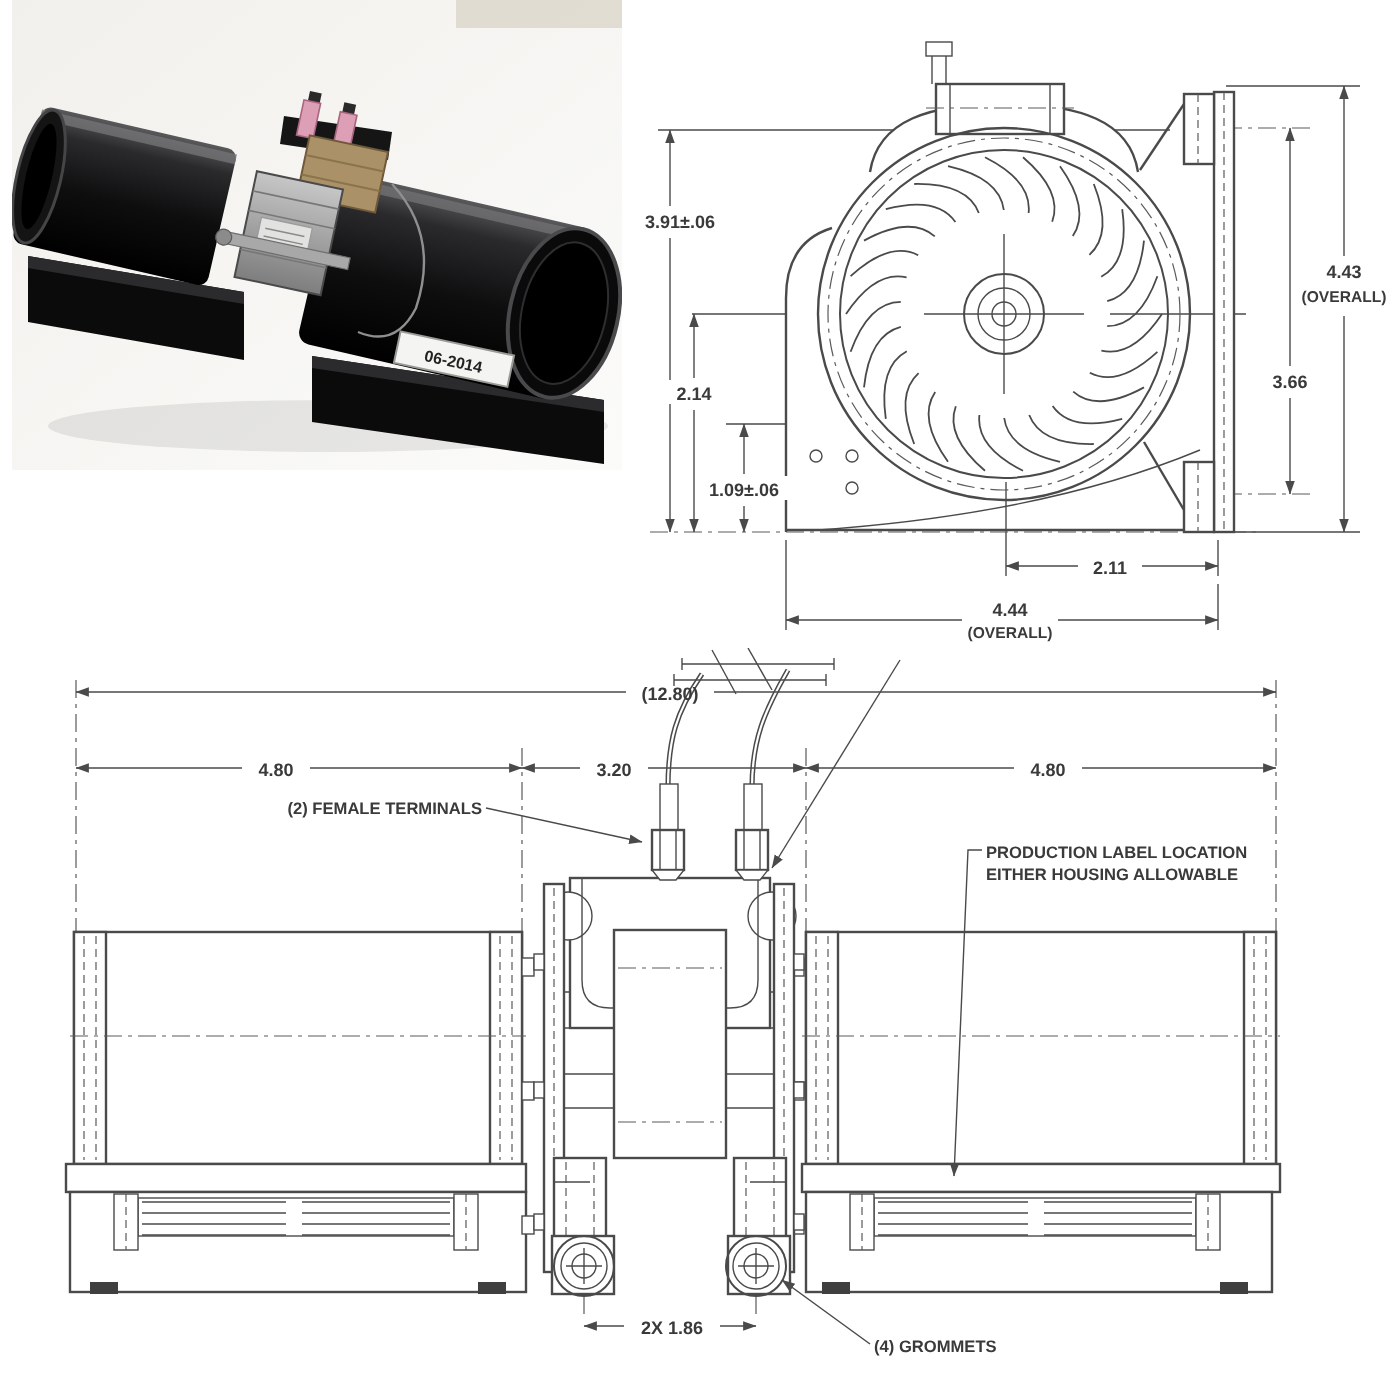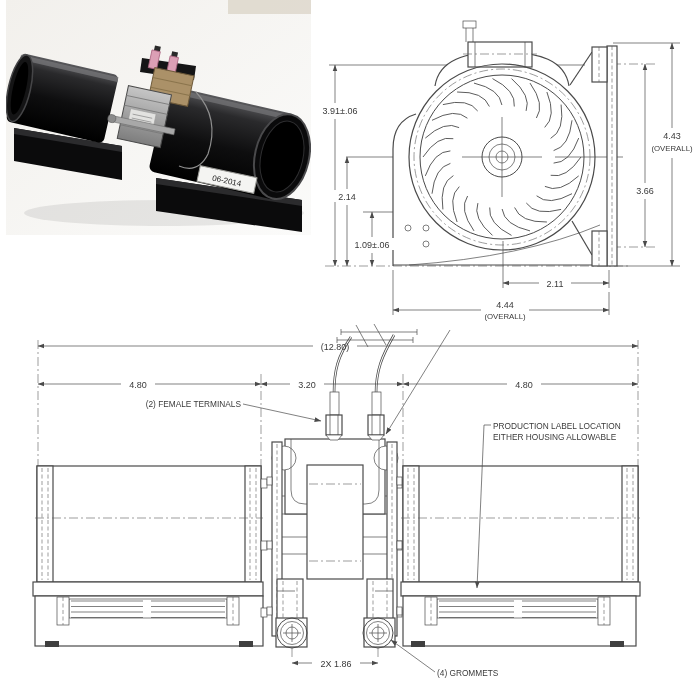--- a/index.html
+++ b/index.html
@@ -1,18 +1,18 @@
 <!DOCTYPE html>
 <html><head>
 <meta charset="utf-8">
 <style>
   html,body{margin:0;padding:0;background:#fff;}
   .stage{position:relative;width:700px;height:700px;background:#fff;overflow:hidden;
          font-family:"Liberation Sans",sans-serif;}
-  .panel{position:absolute;}
+  .panel{position:absolute;font-weight:bold;}
   #photo-panel{left:6px;top:0px;width:305px;height:235px;}
   #side-panel{left:313px;top:8px;width:387px;height:322px;}
   #front-panel{left:25px;top:324px;width:650px;height:370px;}
   svg .ln{stroke:#4a4a4a;stroke-width:1.2;fill:none}
   svg .lnf{stroke:#4a4a4a;stroke-width:1.2;fill:#fff}
   svg .tn{stroke:#4a4a4a;stroke-width:.7;fill:none}
   svg .tnf{stroke:#4a4a4a;stroke-width:.7;fill:#fff}
   svg .cl{stroke:#5a5a5a;stroke-width:.6;fill:none;stroke-dasharray:9 3 2 3}
   svg .hid{stroke:#5a5a5a;stroke-width:.6;fill:none;stroke-dasharray:4 2.5}
   svg .dim{stroke:#4a4a4a;stroke-width:.7;fill:none}

